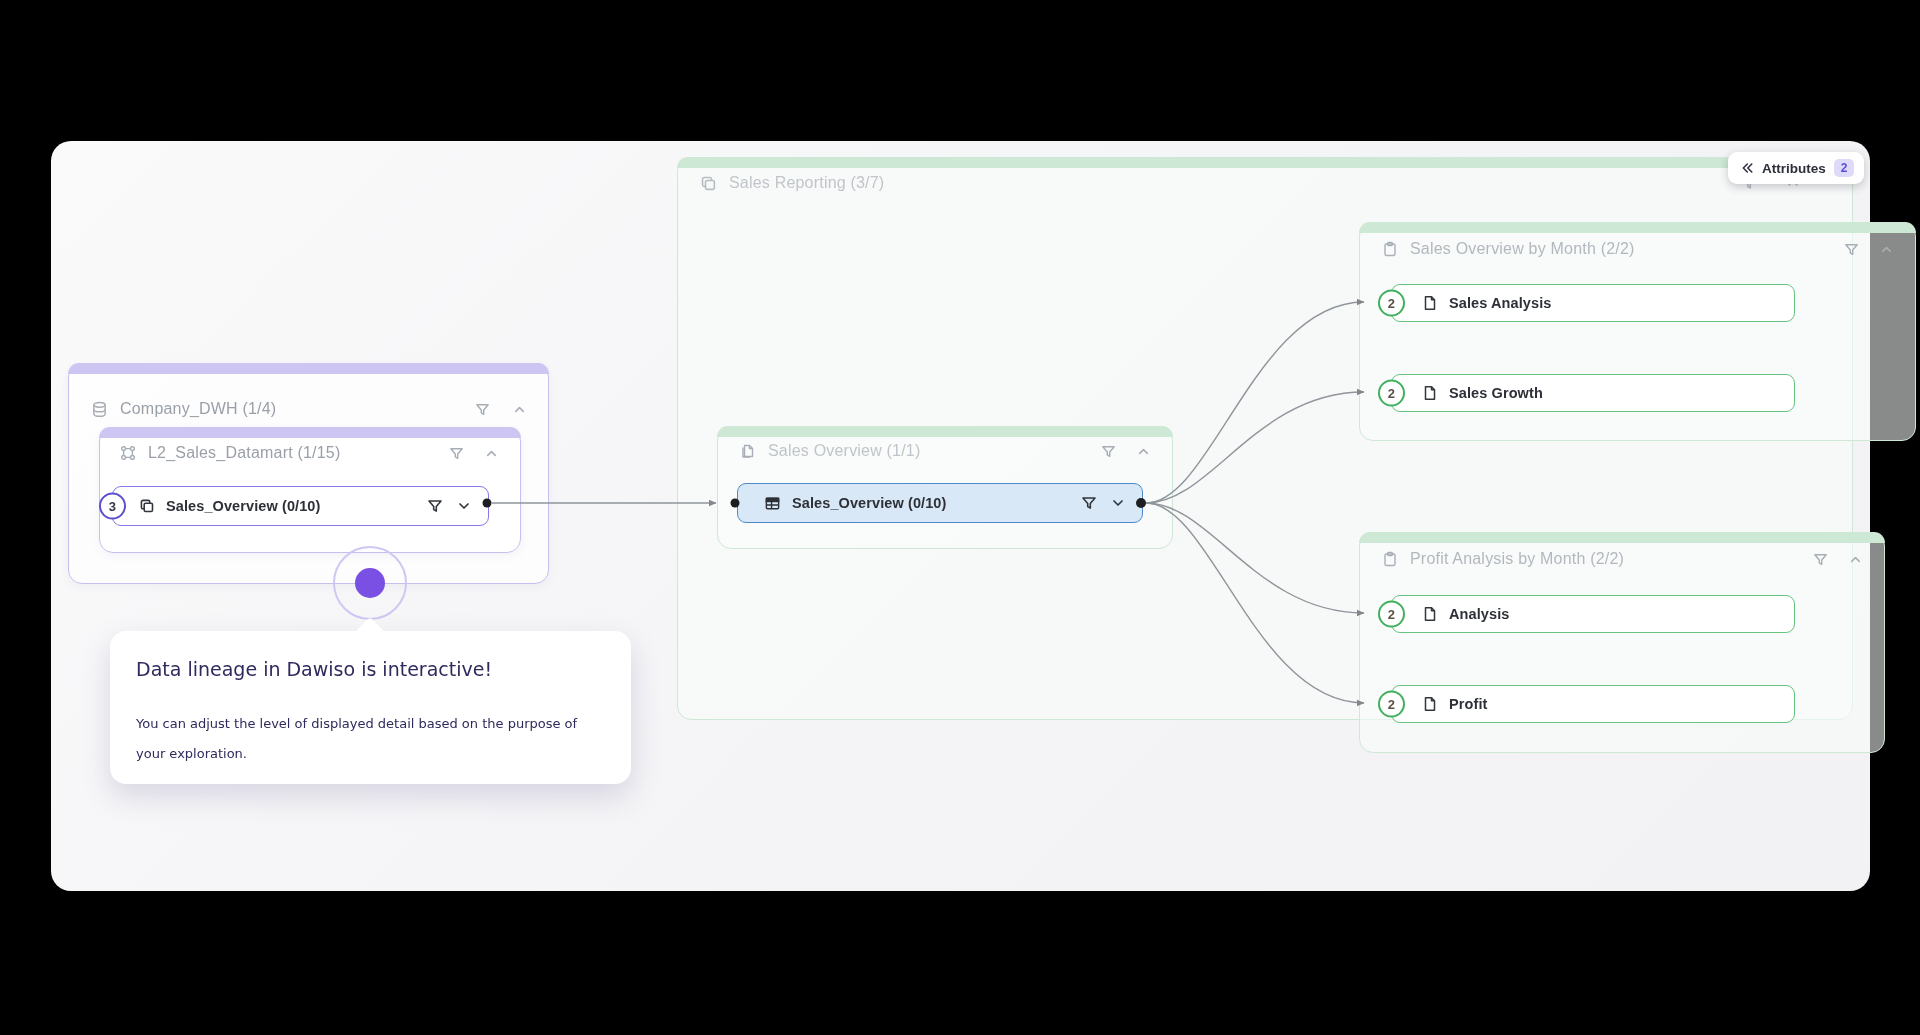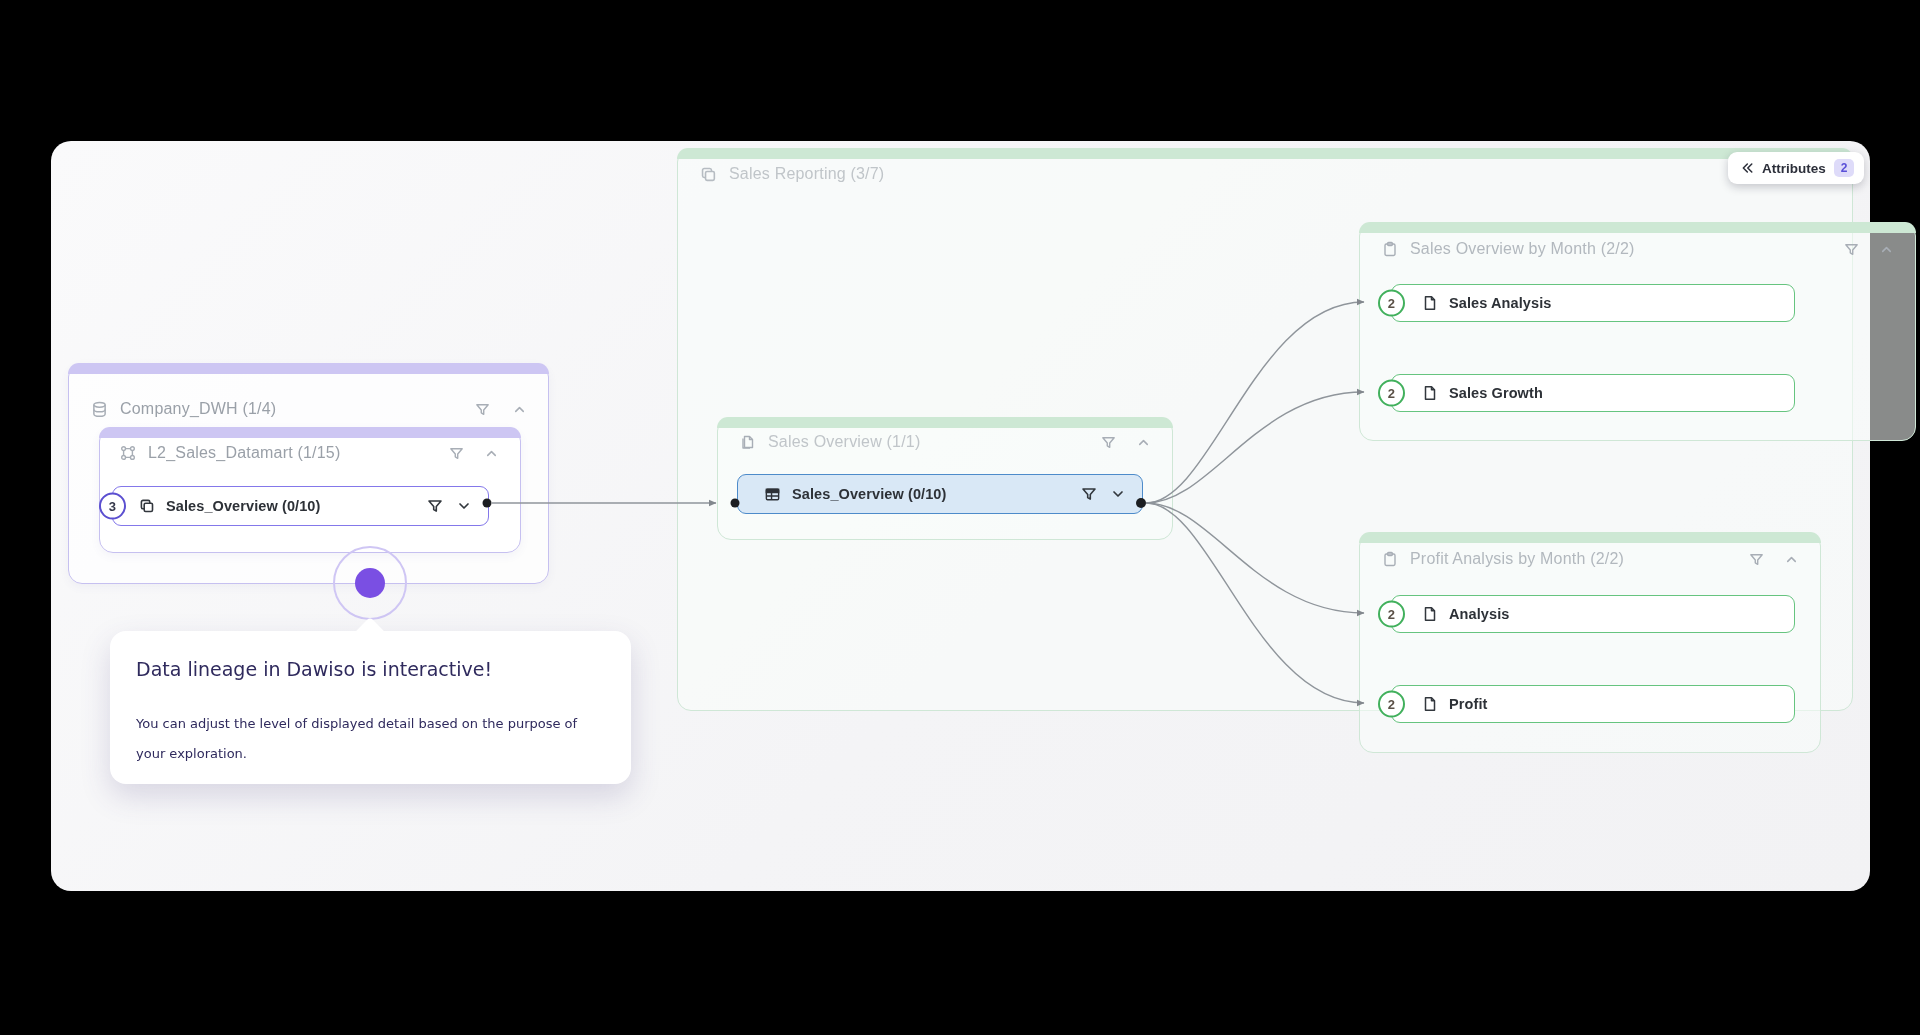--- a/index.html
+++ b/index.html
@@ -85,21 +85,21 @@
     background:#fff; transform:rotate(45deg); border-radius:4px;
   }
   .tooltip-headline { font-size:19px; line-height:26px; margin-bottom:27px; }
   .tooltip-body { font-size:13px; line-height:30px; width:468px; }
 </style>
 </head>
 <body>
 
 <div class="canvas">
 
-  <div class="group green outer" style="left:626px; top:7px; width:1176px; height:563px;">
+  <div class="group green outer" style="left:626px; top:16px; width:1176px; height:563px;">
     <div class="group-topbar"></div>
     <div class="group-header">
       <span class="hicon faint-ico">
         <svg width="17" height="17" viewBox="0 0 16 16" fill="none" stroke="currentColor" stroke-width="1.5" stroke-linejoin="round">
             <rect x="5.2" y="5.2" width="8.3" height="8.3" rx="1.4"></rect>
             <path d="M10.8 5.2V4a1.6 1.6 0 0 0-1.6-1.6H4A1.6 1.6 0 0 0 2.4 4v5.2A1.6 1.6 0 0 0 4 10.8h1.2"></path>
           </svg>
       </span>
       <span class="group-title">Sales Reporting (3/7)</span>
       <span class="header-spacer"></span>
@@ -200,21 +200,21 @@
       <span class="hicon dark-ico">
         <svg width="16" height="16" viewBox="0 0 16 16" fill="none" stroke="#32373d" stroke-width="1.5" stroke-linejoin="round">
             <path d="M3.5 1.8h6l3 3v9.4h-9V1.8z"></path>
             <path d="M9.5 1.8v3h3"></path>
           </svg>
       </span>
       <span>Sales Growth</span>
     </div>
   </div>
 
-  <div class="group green" style="left:1308px; top:391px; width:462px; height:221px;">
+  <div class="group green" style="left:1308px; top:391px; width:526px; height:221px;">
     <div class="group-topbar"></div>
     <div class="group-header" style="top:17px;">
       <span class="hicon gray-ico">
         <svg width="16" height="16" viewBox="0 0 16 16" fill="none" stroke="currentColor" stroke-width="1.4" stroke-linejoin="round">
             <rect x="3" y="3" width="10" height="11.5" rx="1.4"></rect>
             <rect x="5.6" y="1.4" width="4.8" height="3.2" rx="1"></rect>
           </svg>
       </span>
       <span class="group-title">Profit Analysis by Month (2/2)</span>
       <span class="header-spacer"></span>

